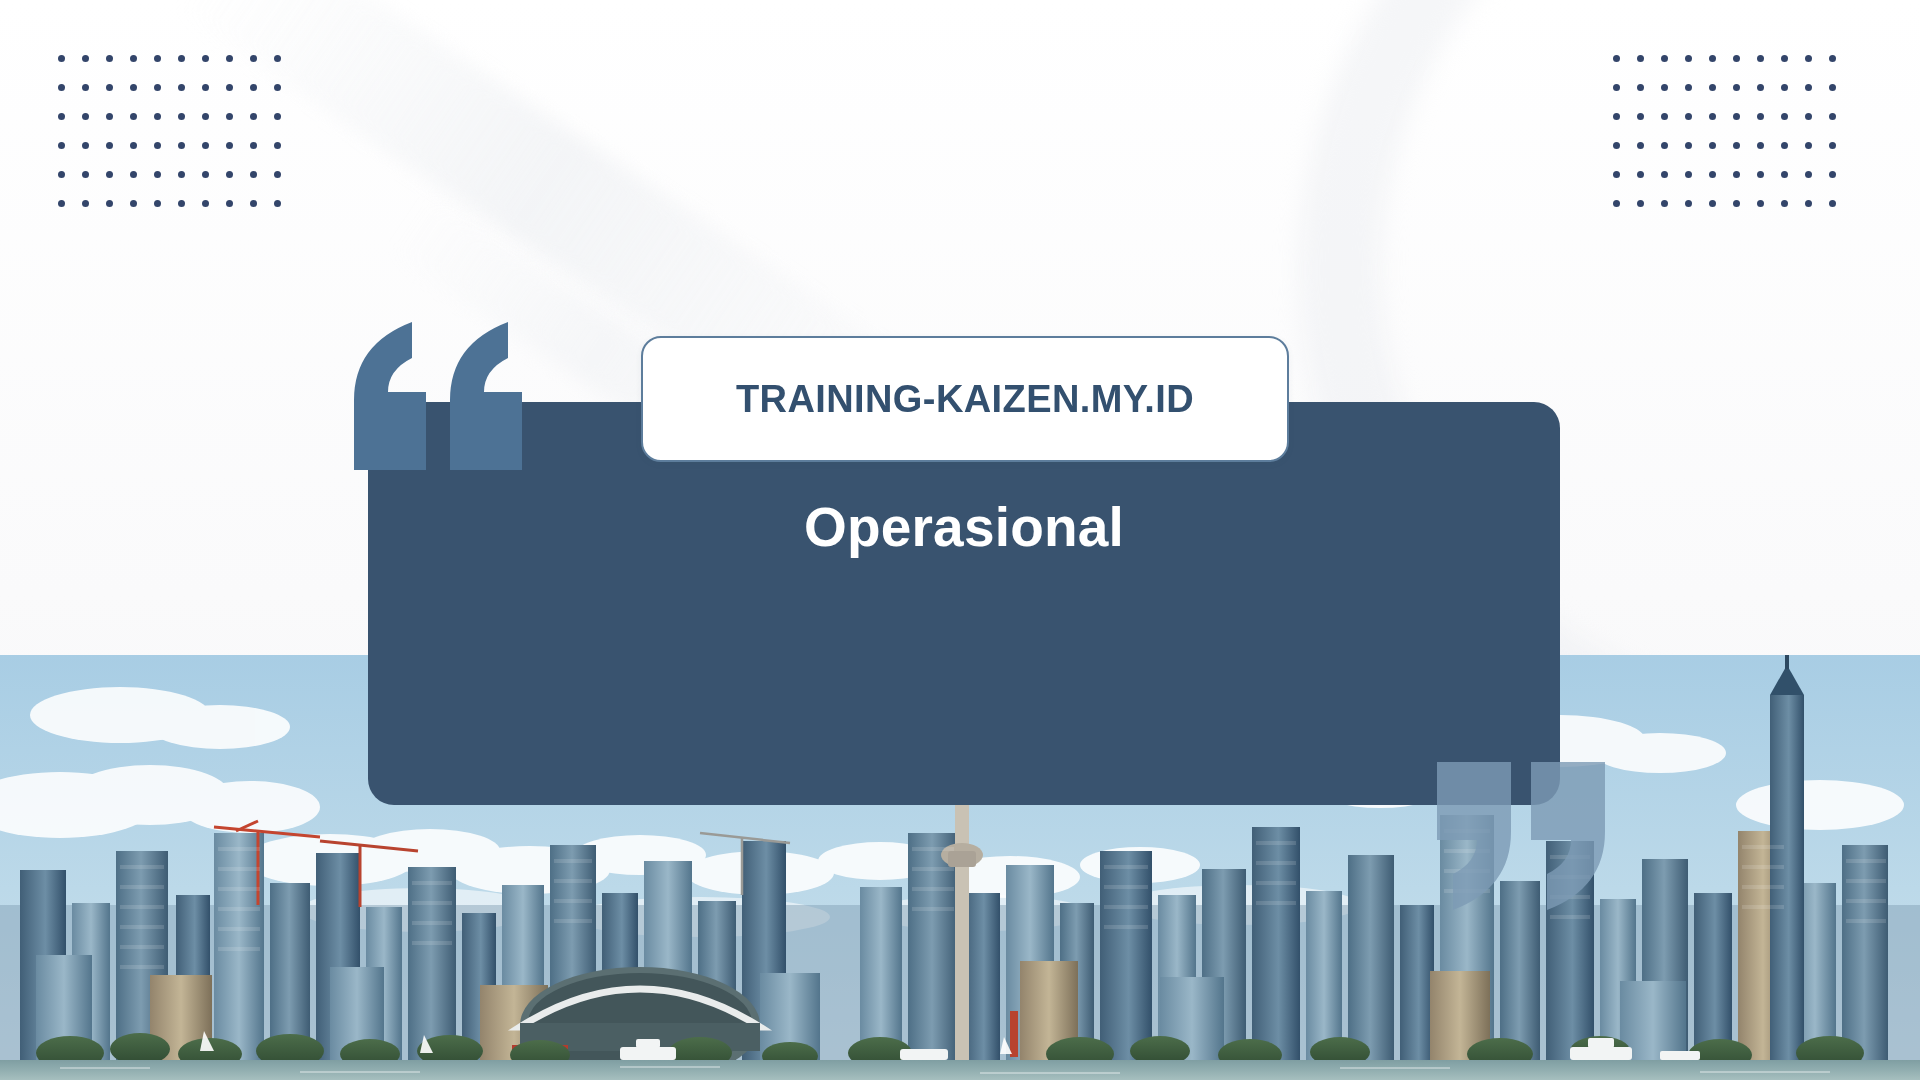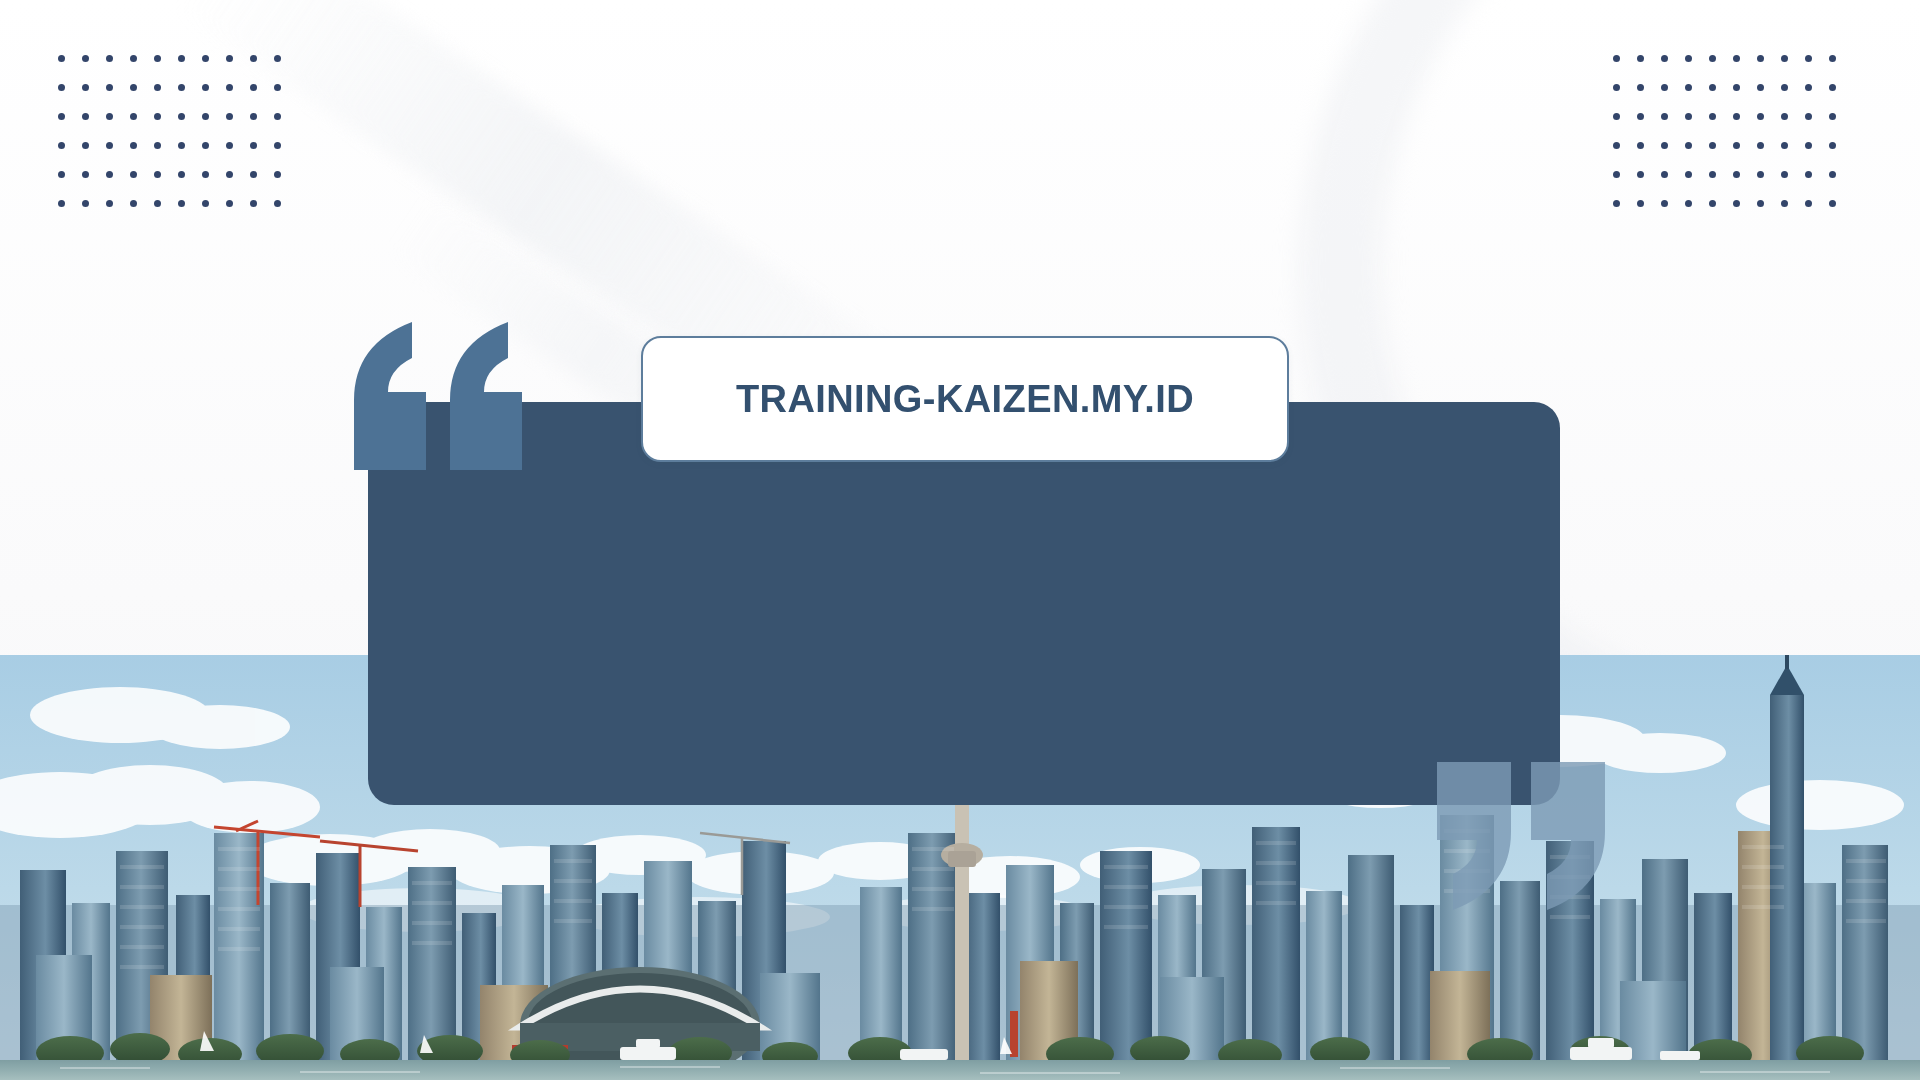--- a/index.html
+++ b/index.html
@@ -568,15 +568,16 @@
       <path d="M76 148 H4 V78 Q4 22 62 0 V36 Q38 48 38 70 H76 Z"></path>
       <path d="M172 148 H100 V78 Q100 22 158 0 V36 Q134 48 134 70 H172 Z"></path>
     </g>
   </svg>
 
   <div class="badge">
     <span class="badge-text">TRAINING-KAIZEN.MY.ID</span>
   </div>
 
   <div class="title-text" id="title-text">
+      <span class="title-line">Operasional</span>
     </div>
 
 </div>
 
 </body></html>

